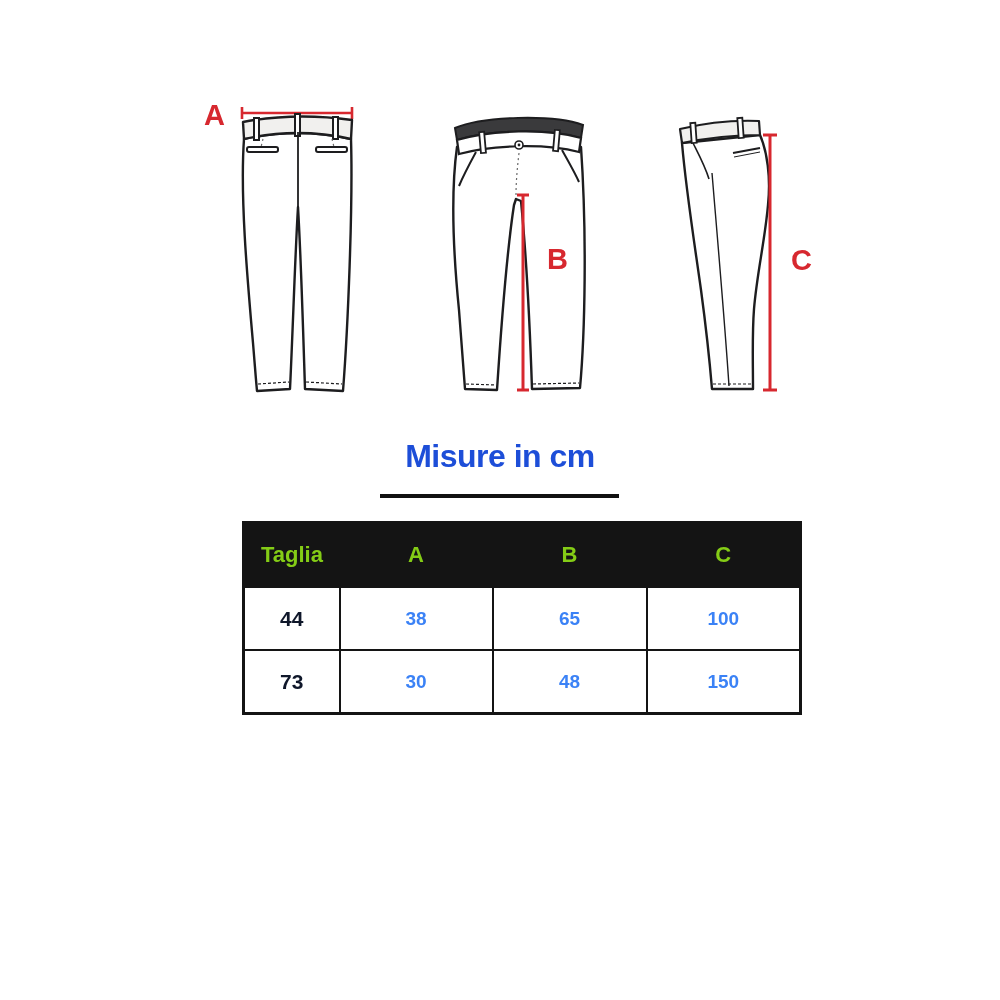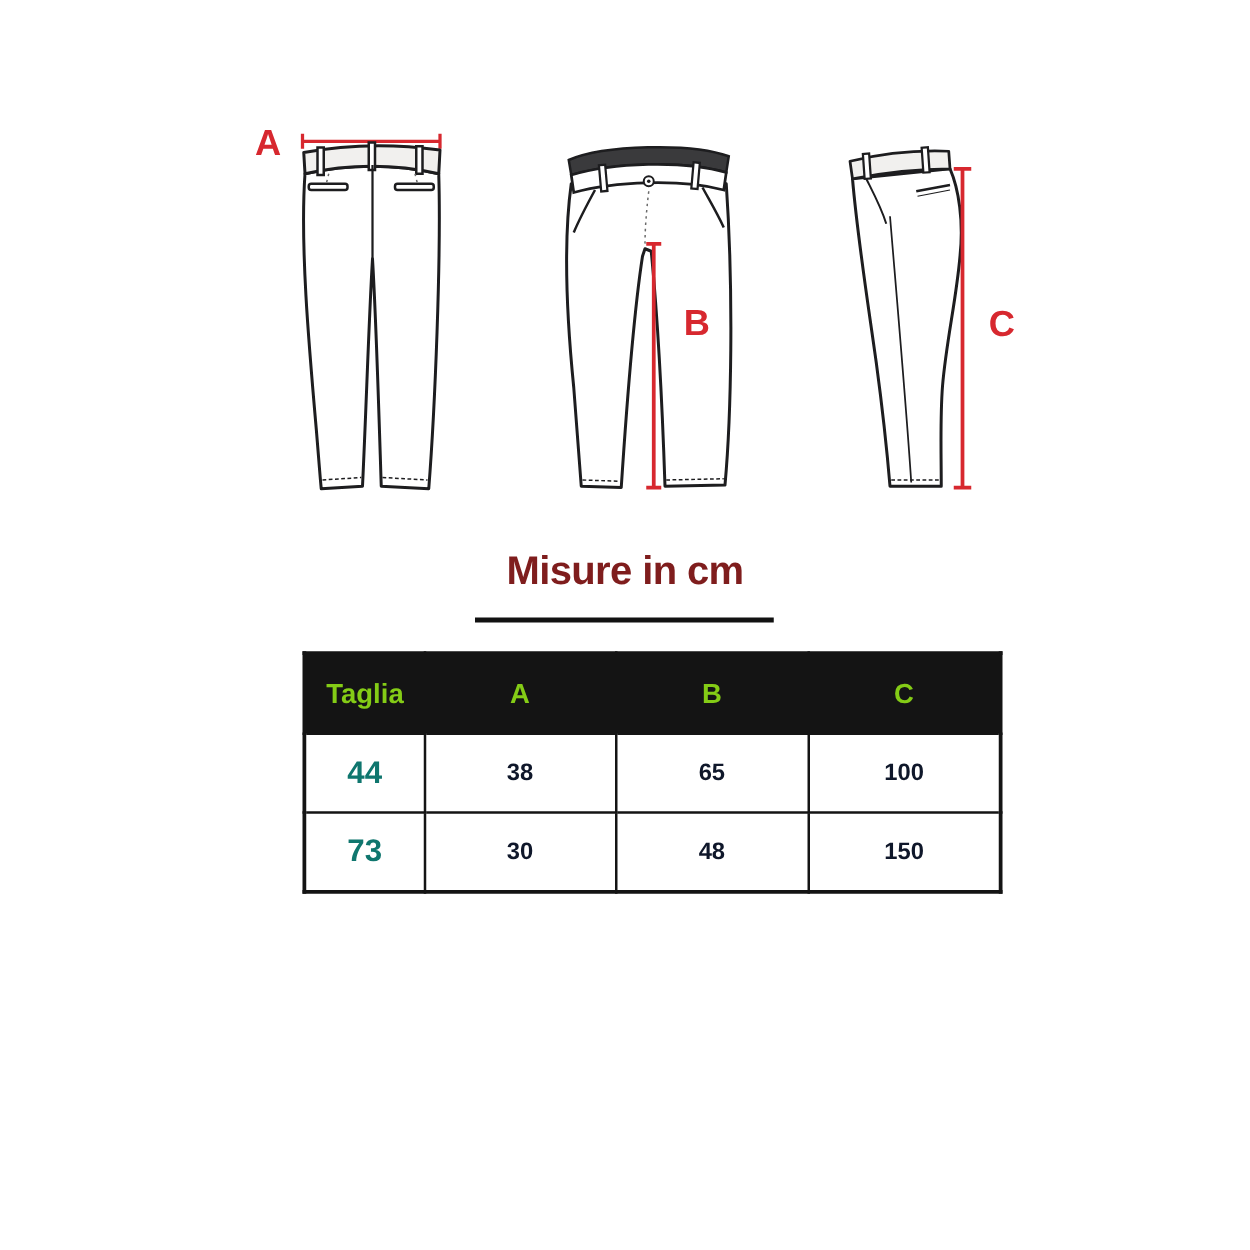--- a/index.html
+++ b/index.html
@@ -14,41 +14,41 @@
   #diagram-side{left:655px;top:95px;}
   .measure-label{
     position:absolute;color:#d7282f;font-size:29px;font-weight:bold;
     line-height:1;letter-spacing:0;
   }
   #label-a{left:9px;top:6px;}
   #label-b{left:112px;top:150px;}
   #label-c{left:136px;top:151px;}
   .title-wrap{position:absolute;left:325px;top:438px;width:350px;text-align:center;}
   .page-title{
-    margin:0;font-size:32px;font-weight:bold;color:#7f1d1d;letter-spacing:-0.5px;
+    margin:0;font-size:32px;font-weight:bold;color:#1d4ed8;letter-spacing:-0.5px;
   }
   .title-underline{
     position:absolute;left:380px;top:494px;width:239px;height:4px;background:#111111;
   }
   table.size-table{
     position:absolute;left:242px;top:521px;width:557px;
     border-collapse:collapse;table-layout:fixed;
     border:3px solid #141414;
   }
   table.size-table th, table.size-table td{border:2px solid #141414;}
   table.size-table thead th{
     background:#141414;color:#84cc16;height:60px;font-size:22px;font-weight:bold;
     text-align:center;vertical-align:middle;
   }
   table.size-table thead th.first{ text-align:left;padding-left:16px; }
   table.size-table tbody td{
-    background:#ffffff;color:#0f172a;height:59px;font-size:19px;font-weight:bold;
+    background:#ffffff;color:#3b82f6;height:59px;font-size:19px;font-weight:bold;
     text-align:center;vertical-align:middle;
   }
-  table.size-table tbody td.first{font-size:25px;color:#0f766e;}
+  table.size-table tbody td.first{font-size:21px;color:#0f172a;}
   col.c0{width:96px;} col.c1{width:153px;} col.c2{width:154px;} col.c3{width:154px;}
 </style>
 </head>
 <body>
 
 <div class="canvas">
 
   <div class="diagram" id="diagram-back">
     <svg viewBox="0 0 170 310">
 

